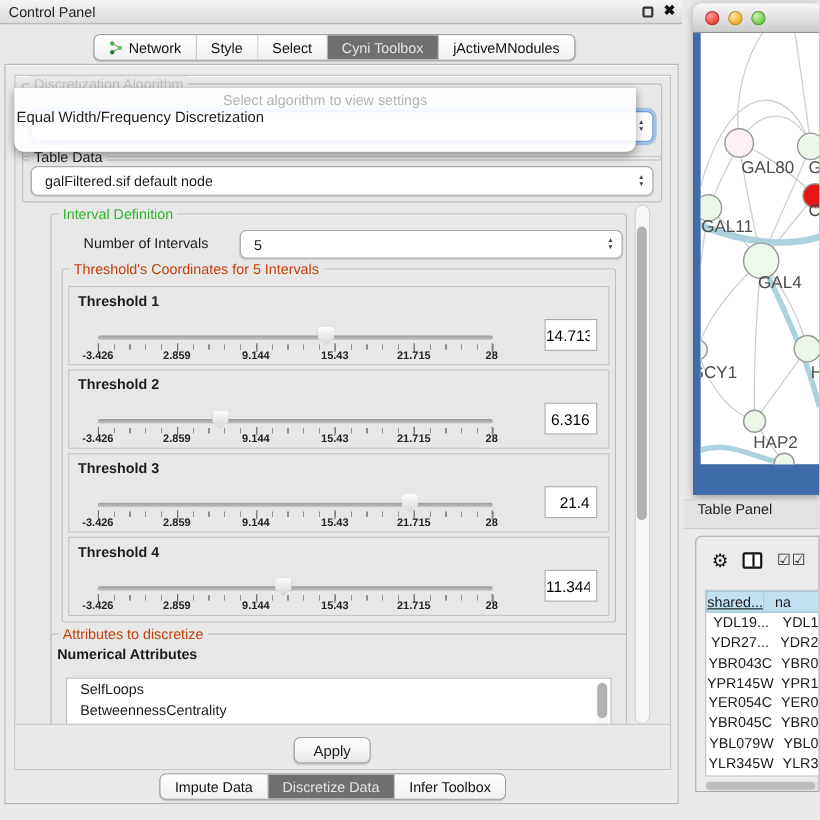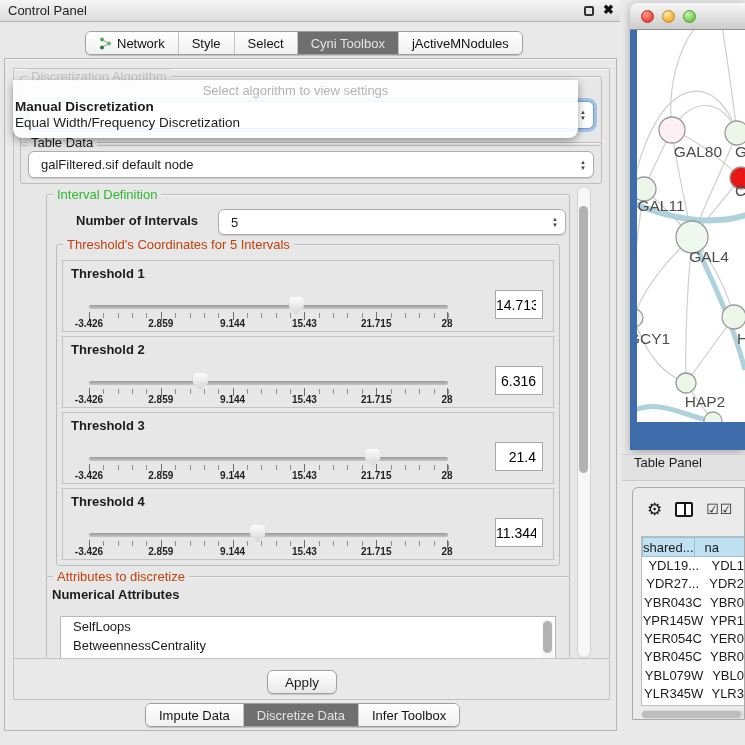--- a/index.html
+++ b/index.html
@@ -97,21 +97,21 @@
   .splitcols { width:18px; height:15px; border:2px solid #161616; border-radius:2px;
     background:#fff; position:relative; }
   .splitcols::after { content:""; position:absolute; left:50%; top:0; bottom:0;
     width:2px; background:#161616; }
   .cbx { font-size:14px; color:#222; line-height:14px; letter-spacing:1px; }
   #tptable { position:absolute; left:8px; top:48px; width:104px; height:170px;
     overflow:hidden; background:#fff; border:1px solid #bdbdbd; font-size:13px; }
   .th { display:flex; height:20px; }
   .th div { background:#bfe1f1; border:1px solid #9cc0d4; display:flex;
     align-items:center; justify-content:center; }
-  .th .c1 { width:73px; }
+  .th .c1 { width:73px;text-decoration:underline; }
   .th .c2 { flex:1 0 60px; border-left:none; justify-content:flex-start; padding-left:10px; }
   .tr { display:flex; height:18.3px; line-height:18.3px; }
   .tr div:first-child { width:73px; text-align:center; }
   .tr div:last-child { padding-left:6px; }
   #hscroll { position:absolute; left:8px; top:222px; width:104px; height:9px;
     background:#dedede; border-radius:5px; }
   #hscroll i { position:absolute; left:1px; top:1px; width:95%; height:7px;
     background:#bdbdbd; border-radius:4px; display:block; }
   
   .g-green { color:#2eb82e; }
@@ -159,42 +159,41 @@
 </div>
 <div class="combo" style="left:28px; top:101px; width:566px; height:28px; border:1px solid #6f9fd8; box-shadow:0 0 0 3px rgba(96,155,227,.5);">
   <span class="spin">
     <span>▲</span>
       <span>▼</span>
     </span>
 </div>
 
 <div class="abs" id="algoPopup">
   <div class="prompt">Select algorithm to view settings</div>
-  <div class="opt b">Manual Discretization</div>
   <div class="opt">Equal Width/Frequency Discretization</div>
 </div>
 
 <div class="group" style="left:20px; top:142px; width:582px; height:42px;">
   <span class="gtitle">Table Data</span>
 </div>
 <div class="combo" style="left:28px; top:151px; width:566px; height:27px;">
   <span>galFiltered.sif default node</span>
   <span class="spin">
     <span>▲</span>
       <span>▼</span>
     </span>
 </div>
 
 <div class="abs" id="scrollport">
 
   <div class="group" style="left:26px; top:8px; width:524px; height:562px; background:#e7e7e7;">
     <span class="gtitle g-green">Interval Definition</span>
   </div>
 
-  <span class="abs" style="left:56px; top:27px; font-weight:bold; font-size:13px;">Number of Intervals</span>
+  <span class="abs" style="left:56px; top:27px; font-weight:normal; font-size:13px;">Number of Intervals</span>
   <div class="combo" style="left:198px; top:23px; width:348px; height:26px;">
     <span>5</span>
     <span class="spin">
       <span>▲</span>
         <span>▼</span>
       </span>
   </div>
 
   <div class="group" style="left:36px; top:58px; width:504px; height:322px; background:#e7e7e7;">
     <span class="gtitle g-blue">Threshold's Coordinates for 5 Intervals</span>

